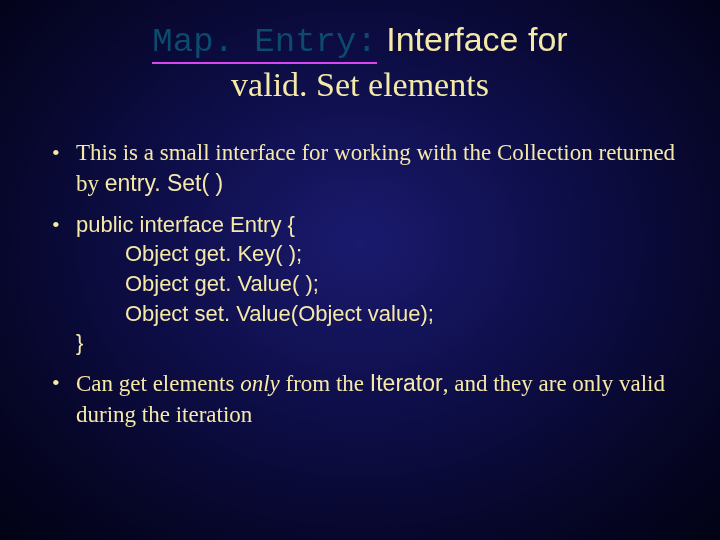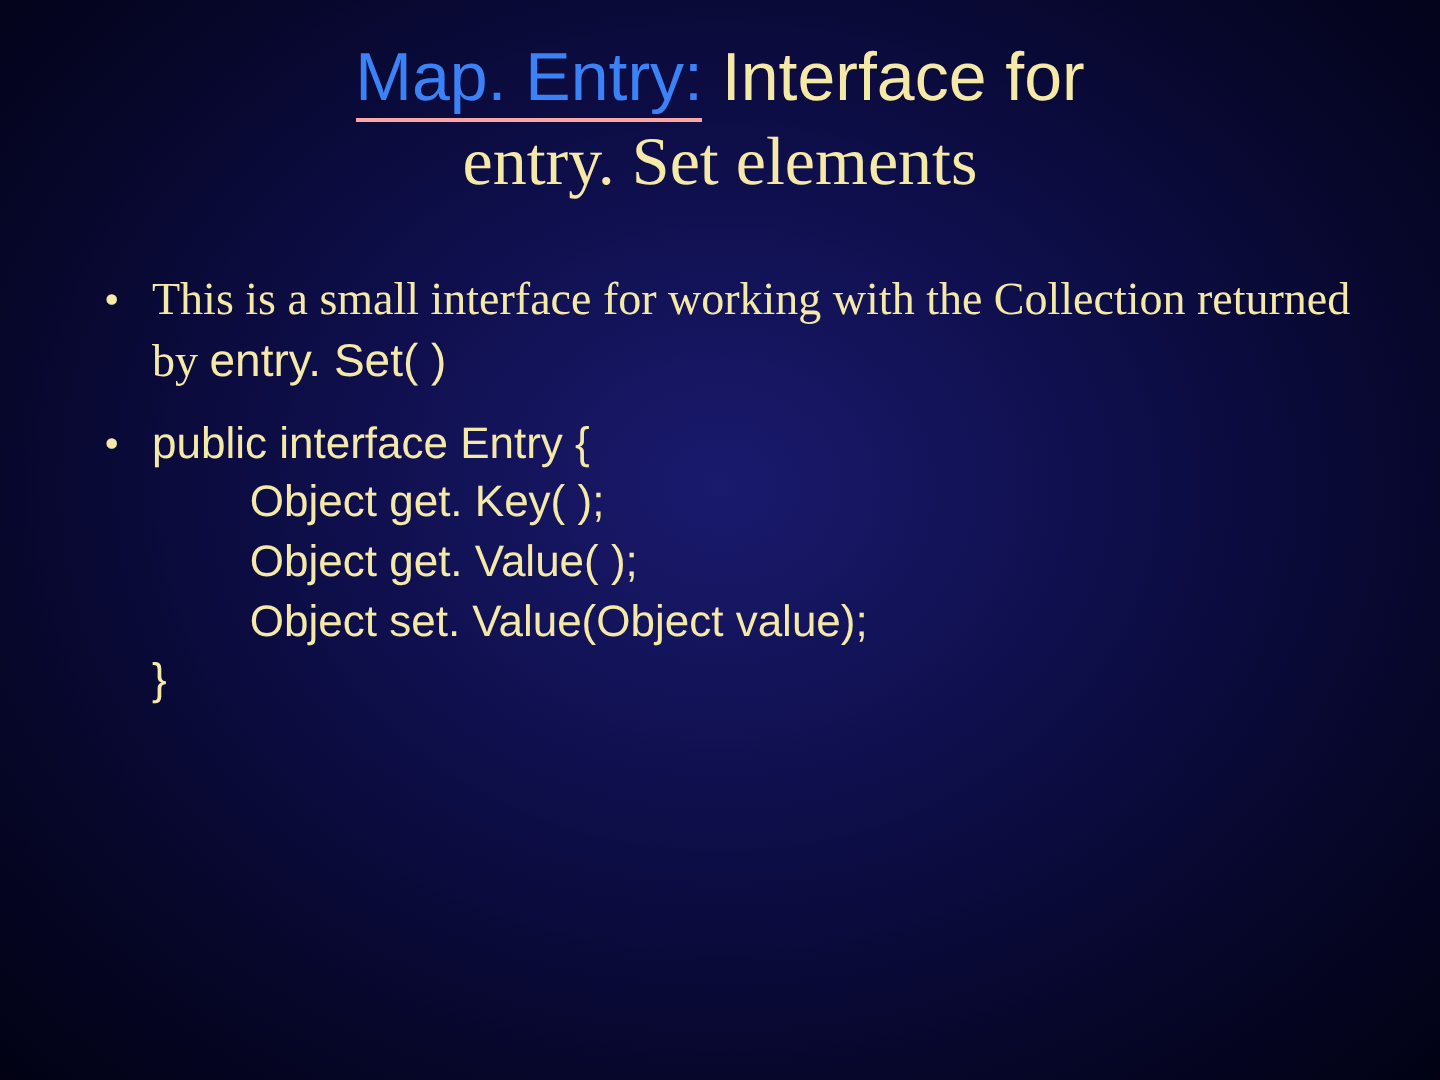--- a/index.html
+++ b/index.html
@@ -20,23 +20,24 @@
   }
   .title {
     text-align: center;
     font-size: 34px;
     line-height: 1.25;
     margin: 0 0 32px 0;
     font-family: Verdana, Geneva, sans-serif;
     font-weight: 400;
   }
   .title .code {
-    color: #3b82f6;
-    border-bottom: 2px solid #fca5a5;
+    color: #0c4a6e;
+    border-bottom: 2px solid #d946ef;
     padding-bottom: 1px;
+    font-family: Liberation Mono, monospace;
   }
   .title .rest {
     color: #f5e9a8;
     margin-top: 38px;
   }
   .title .line2 {
     display: block;
     font-family: Georgia, 'Times New Roman', serif;
     font-size: 34px;
   }
@@ -71,33 +72,36 @@
     font-family: Verdana, Geneva, sans-serif;
   }
 </style>
 </head>
 <body>
 
 <div class="slide">
 
   <h1 class="title">
     <span class="code">Map. Entry:</span><span class="rest"> Interface for</span>
-    <span class="line2">entry. Set elements</span>
+    <span class="line2">valid. Set elements</span>
   </h1>
 
   <ul class="bullets">
 
     <li>
       <span>This is a small interface for working with the Collection returned by </span><span class="mono-inline">entry. Set( )</span>
     </li>
 
     <li>
       <div class="codeblock"><span>public interface Entry {</span>
 <span>        Object get. Key( );</span>
 <span>        Object get. Value( );</span>
 <span>        Object set. Value(Object value);</span>
 <span>}</span></div>
     </li>
 
+    <li>
+      <span>Can get elements </span><span class="ital">only</span><span> from the </span><span class="mono-inline">Iterator</span><span>, and they are only valid during the iteration</span>
+    </li>
 
   </ul>
 
 </div>
 
 </body></html>

